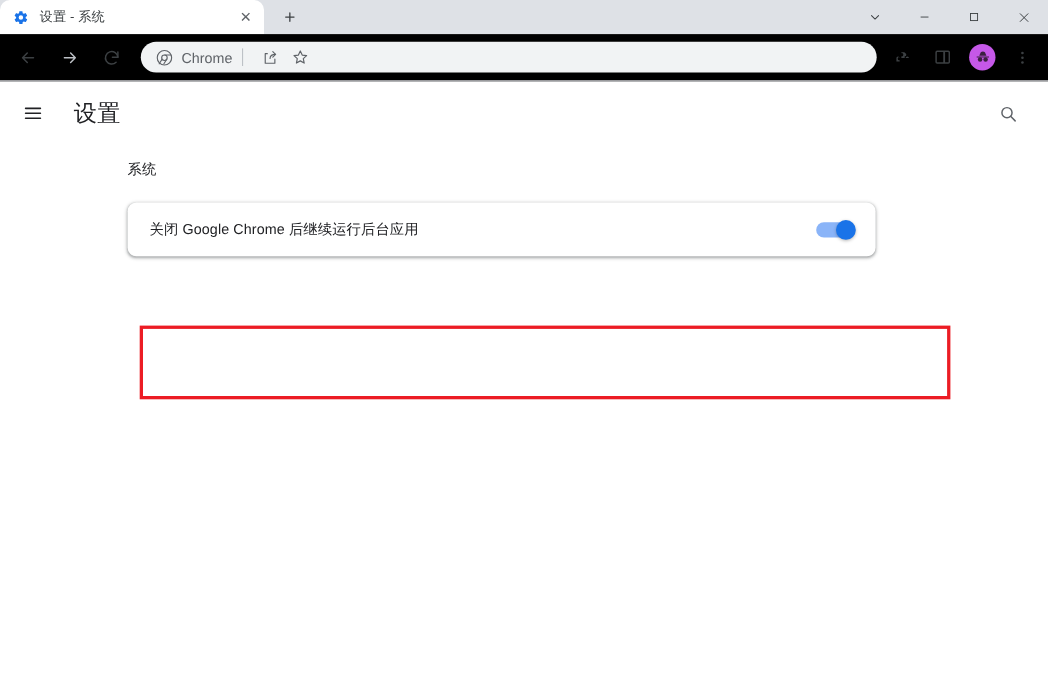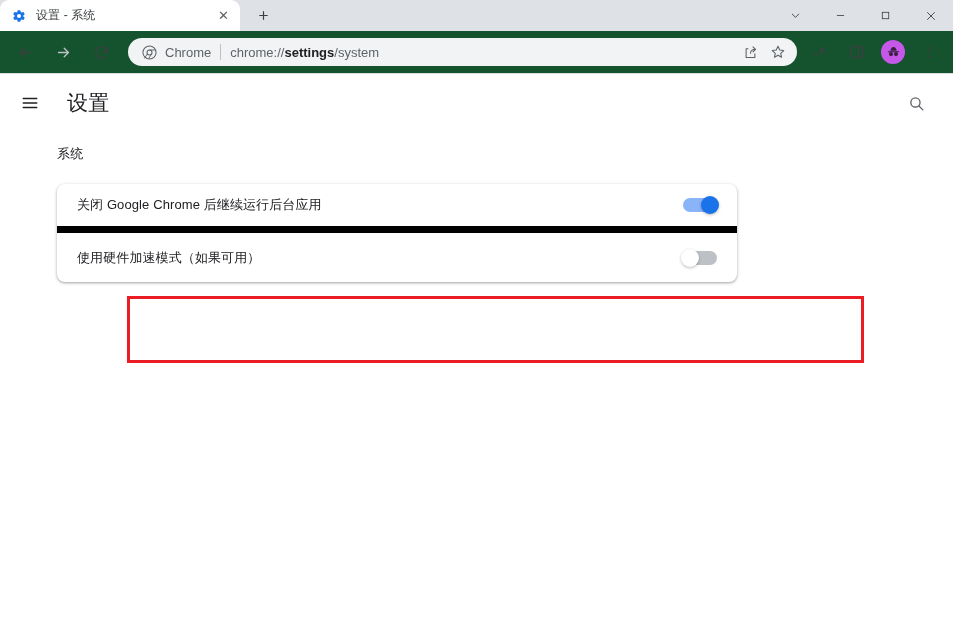--- a/index.html
+++ b/index.html
@@ -93,21 +93,21 @@
     width: 45px;
     height: 31px;
     display: flex;
     align-items: center;
     justify-content: center;
     color: #3c4043;
   }
 
   .toolbar {
     height: 43px;
-    background: #14532d;
+    background: #000000;
     display: flex;
     align-items: center;
     padding: 0 6px;
     box-sizing: border-box;
     border-bottom: 1px solid #dadce0;
     position: relative;
   }
   .navbtn {
     width: 30px;
     height: 30px;
@@ -230,21 +230,21 @@
     width: 34px;
     height: 34px;
     display: flex;
     align-items: center;
     justify-content: center;
     border-radius: 50%;
     flex: 0 0 34px;
   }
 
   .content {
-    padding-left: 57px;
+    padding-left: 116px;
     padding-top: 14px;
   }
   .section-label {
     font-size: 13px;
     color: #202124;
     margin-bottom: 21px;
     letter-spacing: 0.2px;
   }
   .card {
     width: 680px;
@@ -381,21 +381,20 @@
     <div class="omnibox">
       <span class="omni-icon">
         <svg width="15" height="15" viewBox="0 0 24 24">
           <circle cx="12" cy="12" r="10.5" fill="none" stroke="#5f6368" stroke-width="1.7"></circle>
           <circle cx="12" cy="12" r="4" fill="none" stroke="#5f6368" stroke-width="1.7"></circle>
           <path d="M12 8h9.5M8.6 14l-4.6 7.4M15.4 14l-4.6 7.6" stroke="#5f6368" stroke-width="1.5" fill="none"></path>
         </svg>
       </span>
       <span class="omni-chip">Chrome</span>
       <span class="omni-sep"></span>
-      <span class="omni-url"><span>chrome://</span><span class="strong">settings</span><span>/system</span></span>
       <span class="omni-right">
         <span class="omni-act">
           <svg width="15" height="15" viewBox="0 0 24 24" fill="none" stroke="#5f6368" stroke-width="1.7" stroke-linecap="round" stroke-linejoin="round">
             <path d="M8 6H5v14h14v-6"></path>
             <path d="M12 13c0-4 3-6 8-6"></path>
             <path d="M16 3l4 4-4 4"></path>
           </svg>
         </span>
         <span class="omni-act">
           <svg width="16" height="16" viewBox="0 0 24 24" fill="none" stroke="#5f6368" stroke-width="1.6" stroke-linejoin="round">
@@ -458,26 +457,20 @@
 
       <div class="card">
 
         <div class="row">
           <span class="row-label">关闭 Google Chrome 后继续运行后台应用</span>
           <span class="toggle on">
             <span class="knob"></span>
           </span>
         </div>
 
-        <div class="row">
-          <span class="row-label">使用硬件加速模式（如果可用）</span>
-          <span class="toggle off">
-            <span class="knob"></span>
-          </span>
-        </div>
 
 
       </div>
     </div>
 
     <div class="highlight-box" style="left:127px; top:221px; width:737px; height:67px;"></div>
 
   </div>
 </div>
 

